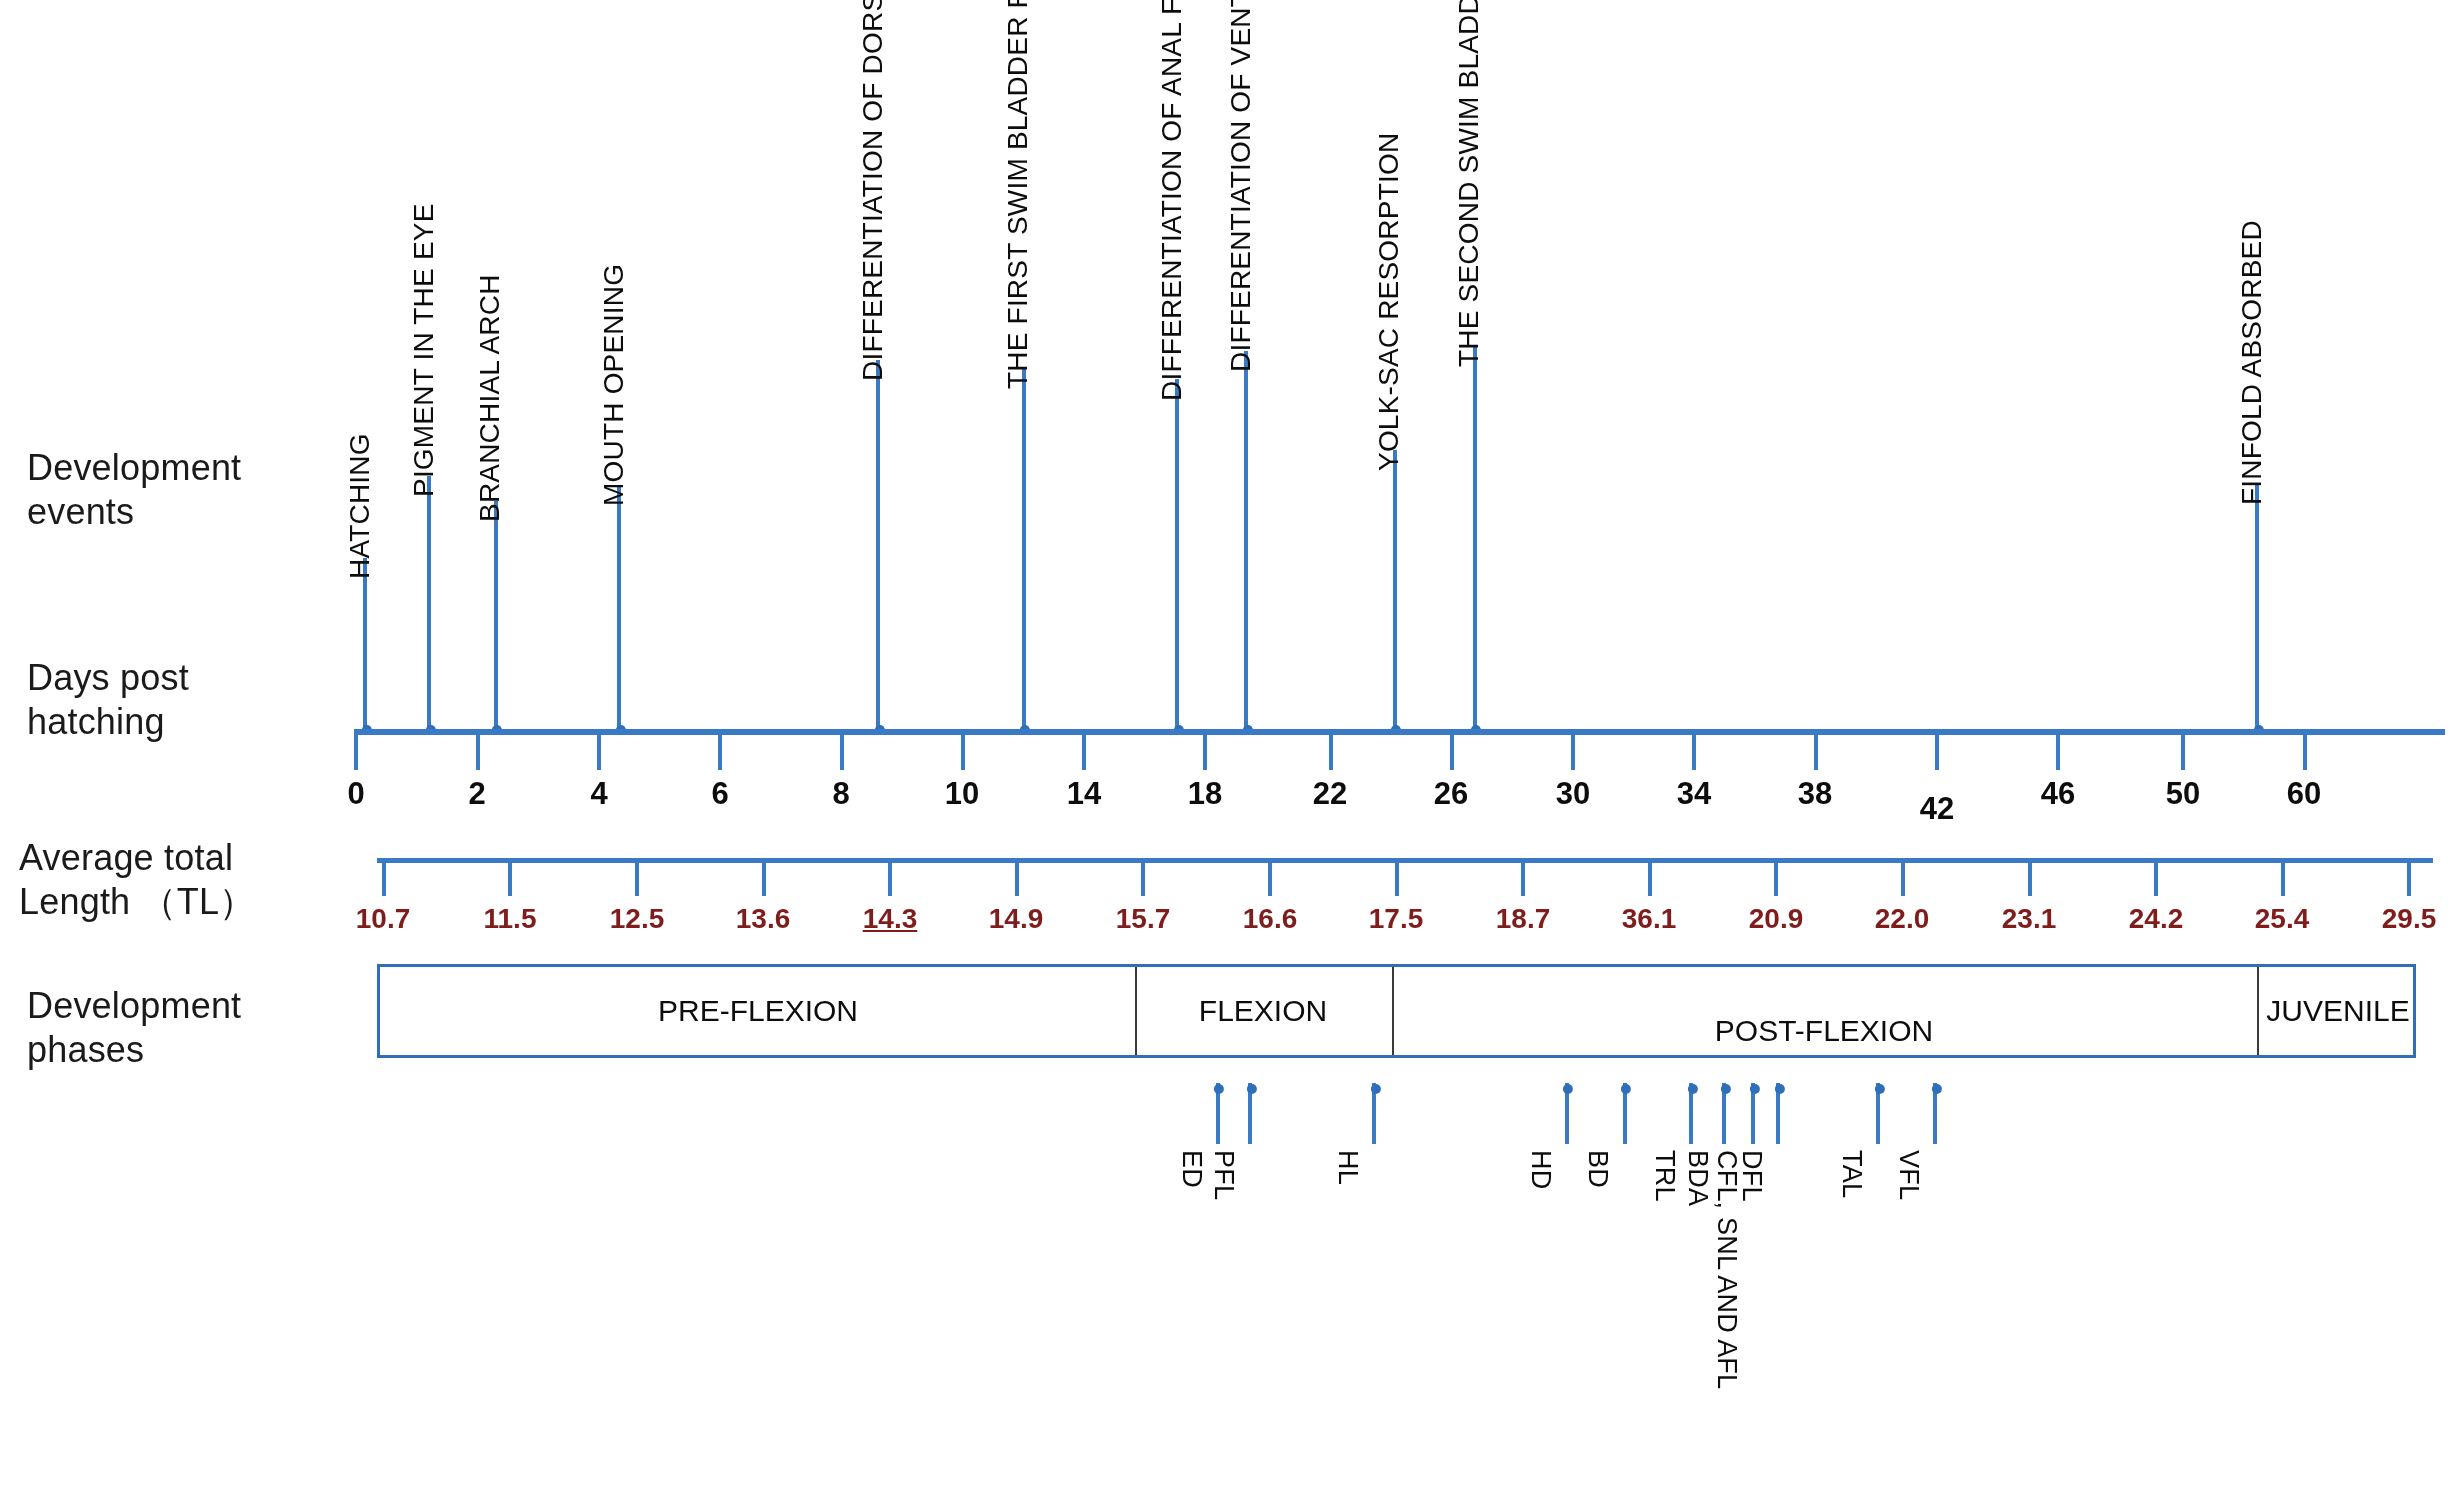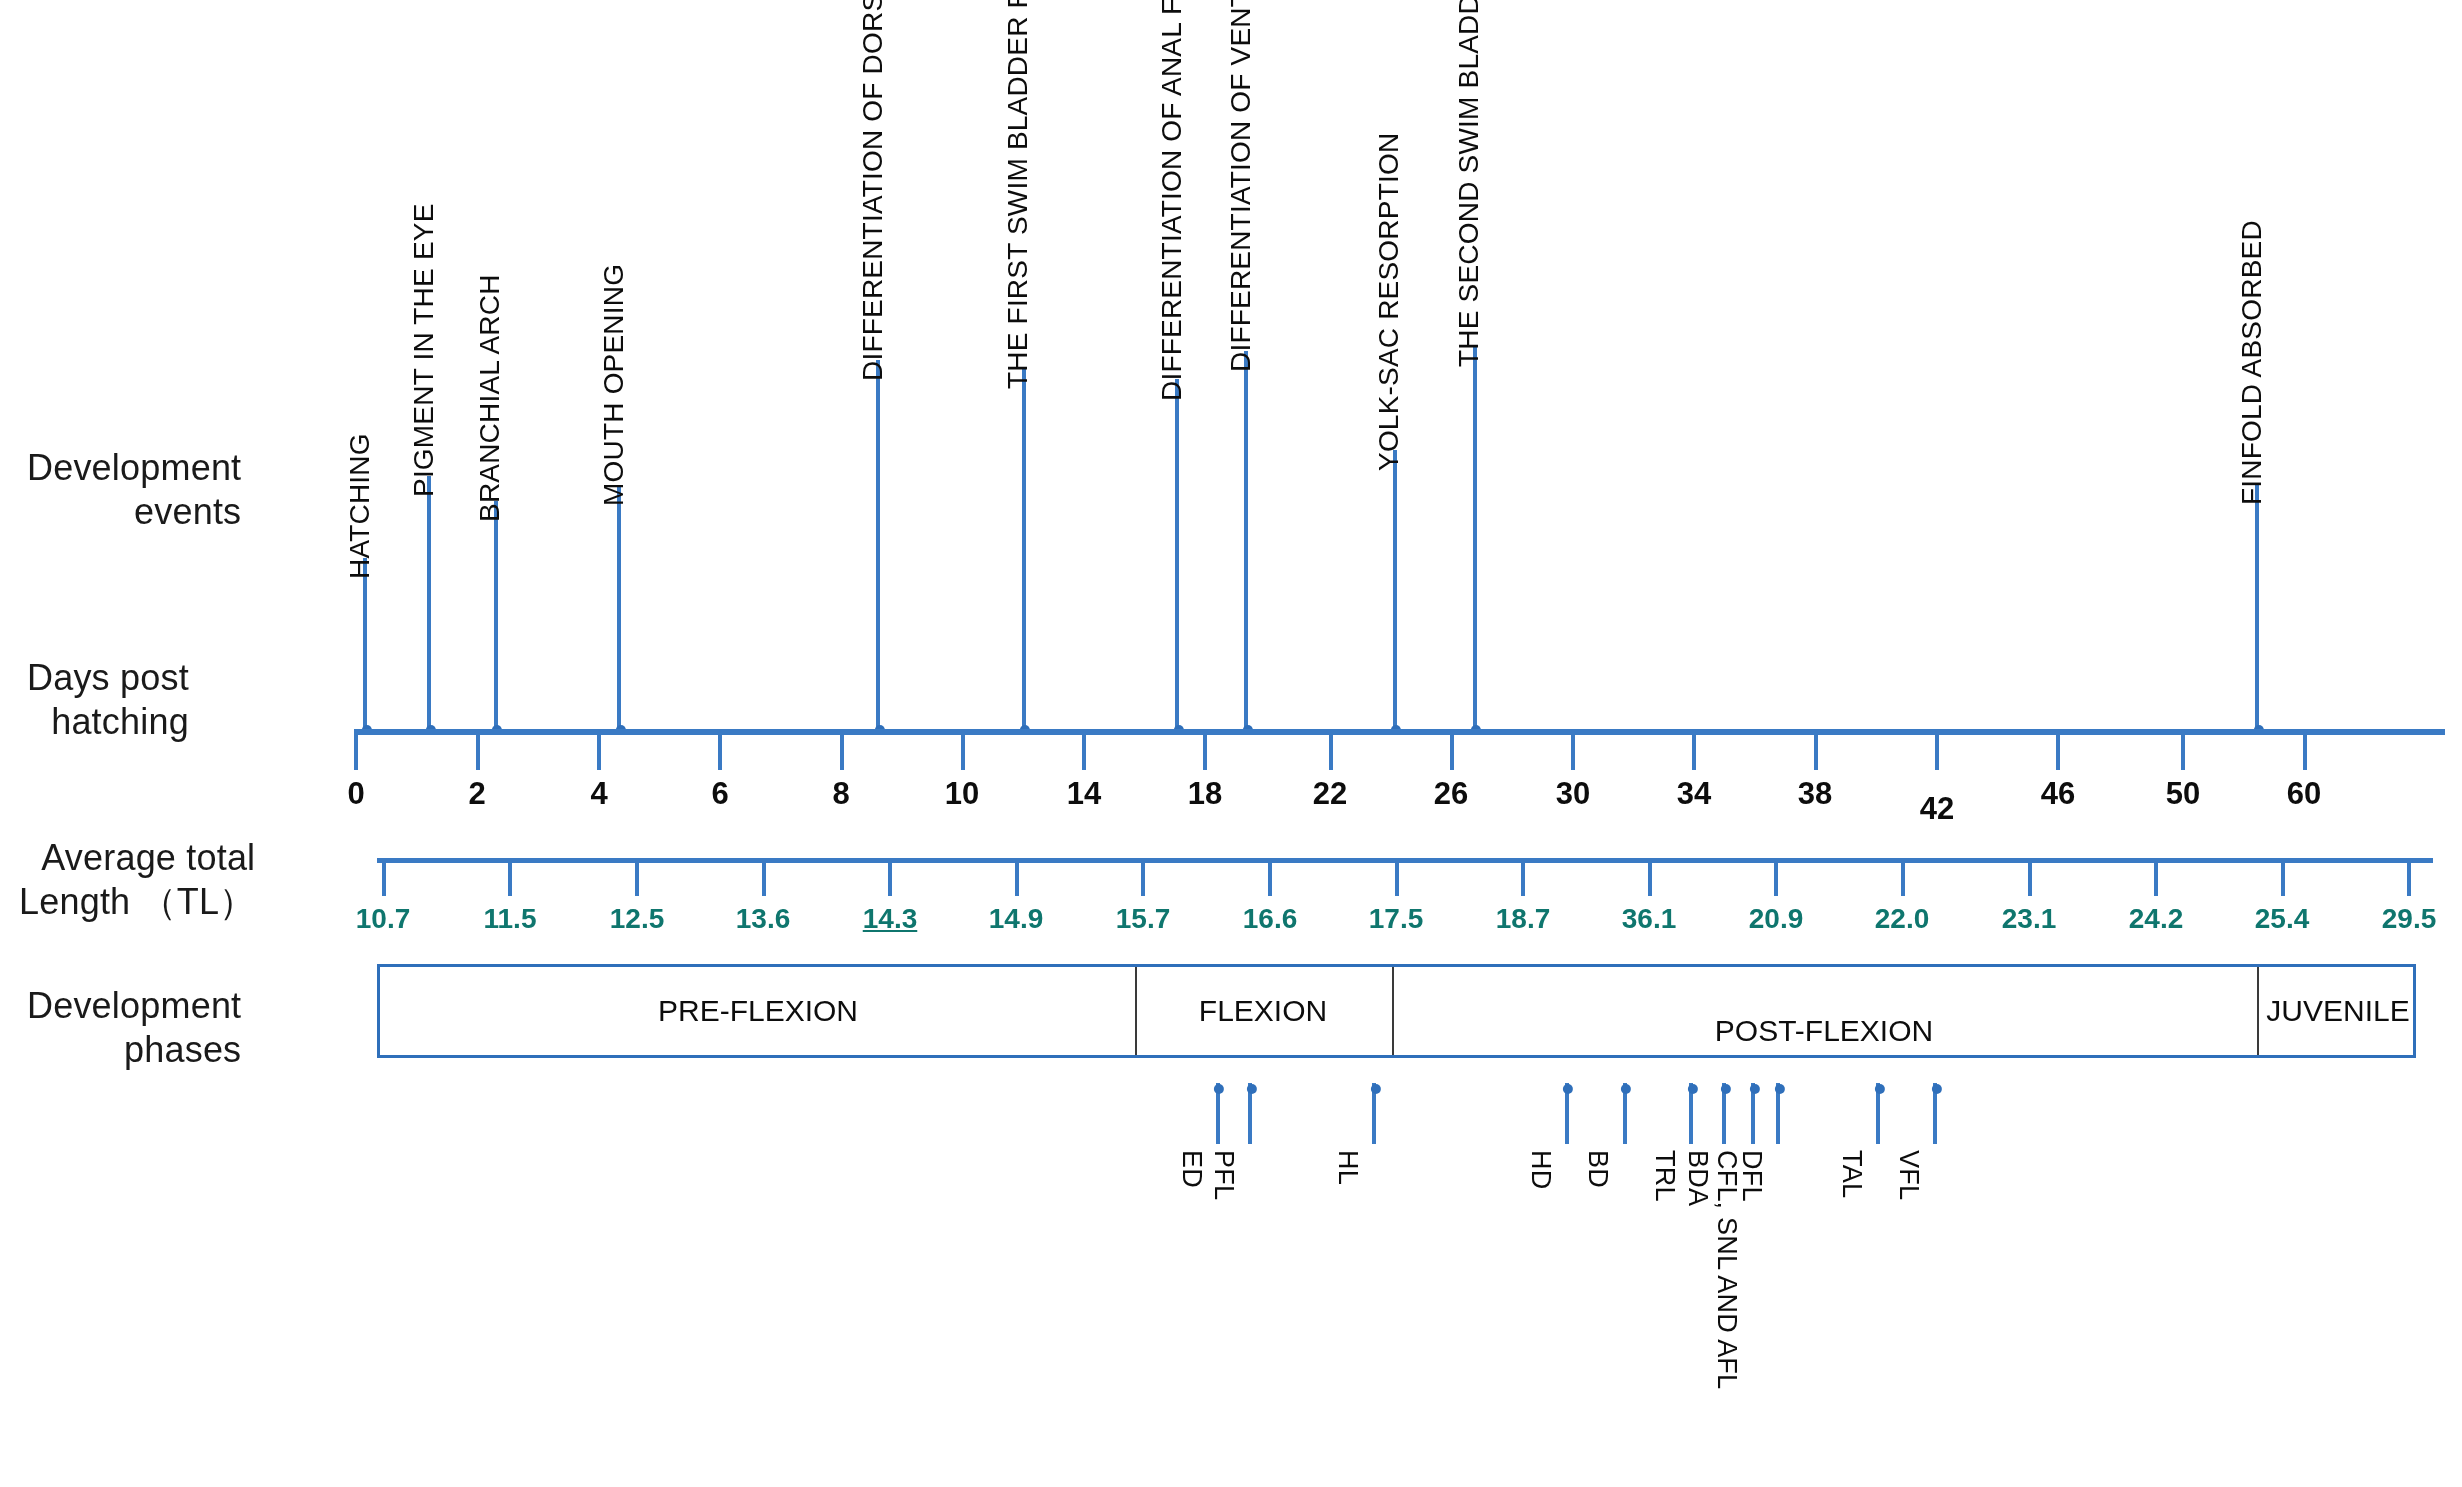--- a/index.html
+++ b/index.html
@@ -11,37 +11,36 @@
   .stage{position:absolute;left:0;top:0;width:2462px;height:1487px;}
 
   
   .row-label{
     position:absolute;
     font-size:36px;
     line-height:1.22;
     color:#1a1a1a;
     letter-spacing:0.2px;
     white-space:pre-line;
-    text-align:right;
   }
   #lbl-events{left:27px;top:446px;}
   #lbl-days{left:27px;top:656px;}
   #lbl-tl{left:19px;top:836px;}
   #lbl-phases{left:27px;top:984px;}
   #lbl-inflex{left:19px;top:1150px;}
 
   
   .axis-line{position:absolute;background:#3a7ac4;}
   .tick{position:absolute;background:#3a7ac4;width:3.9px;}
   .tick-label{
     position:absolute;font-size:31px;font-weight:bold;color:#0d0d0d;
     transform:translateX(-50%);white-space:nowrap;
   }
   .tl-label{
-    position:absolute;font-size:28px;font-weight:bold;color:#0f766e;
+    position:absolute;font-size:28px;font-weight:bold;color:#7f1d1d;
     transform:translateX(-50%);white-space:nowrap;
   }
 
   
   .event-stem{position:absolute;width:3.9px;background:#3a7ac4;}
   .event-head{
     position:absolute;width:10.2px;height:10.2px;border-radius:50%;
     background:#2f6fba;transform:translateX(-3.1px);
   }
   .event-cap{

